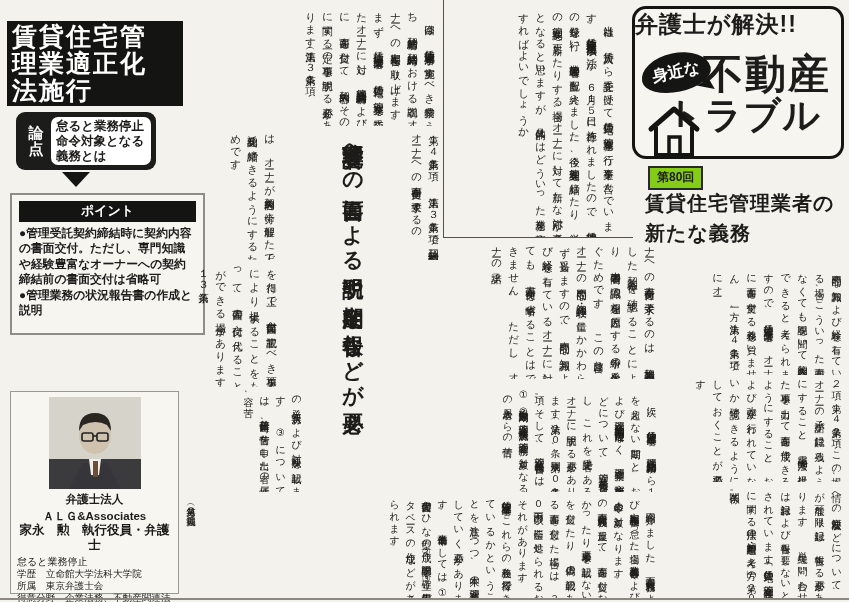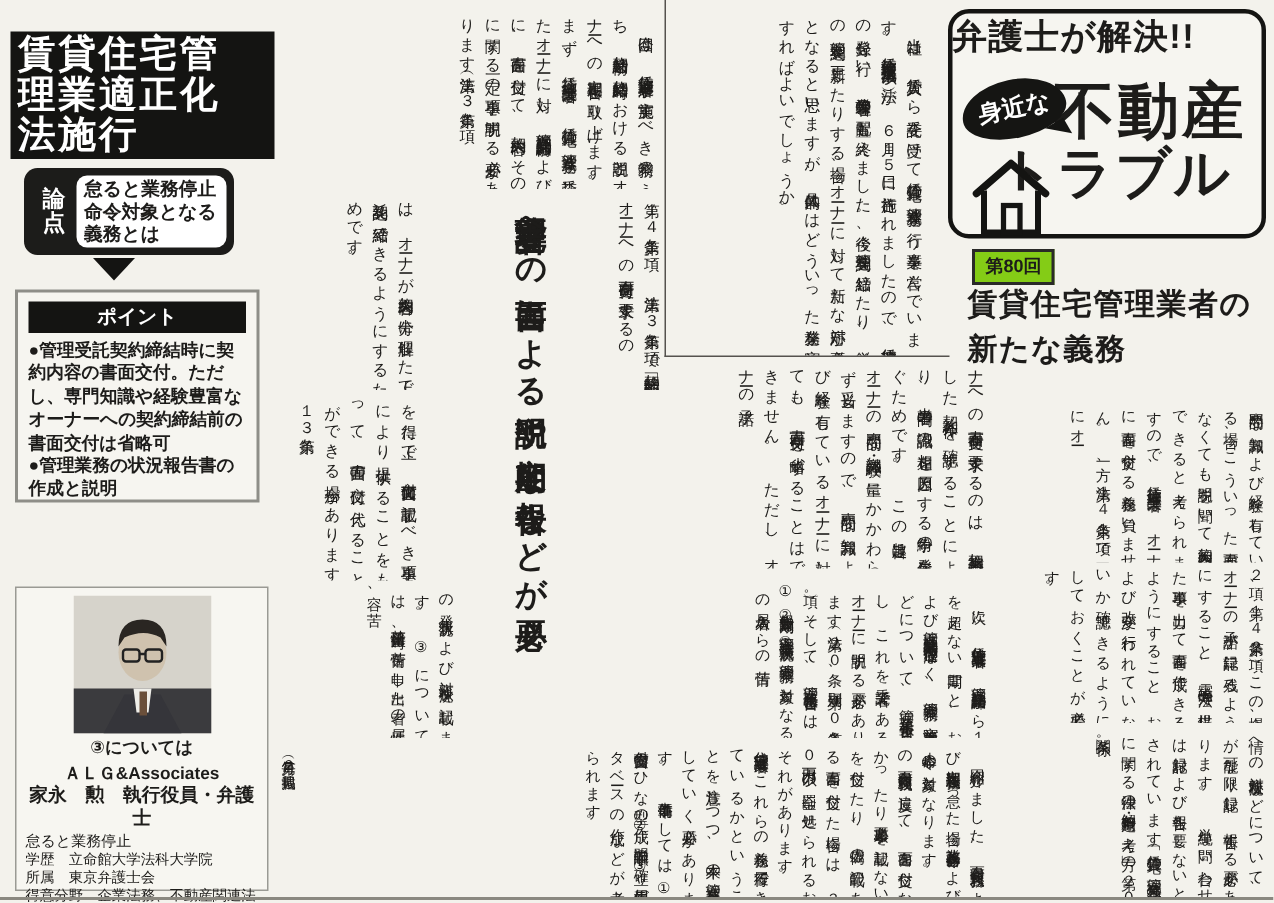--- a/index.html
+++ b/index.html
@@ -15,21 +15,21 @@
              font-weight:900;font-size:25px;line-height:27px;letter-spacing:2px;
              padding:2px 5px;white-space:pre-line;}
   .ronten{left:16px;top:112px;width:140px;height:58px;background:#1c1c1a;border-radius:9px;
           display:flex;align-items:center;padding:5px;}
   .ronten-label{color:#fff;font-weight:900;font-size:15px;line-height:16px;width:22px;
                 text-align:center;white-space:pre-line;margin:0 4px;}
   .ronten-inner{background:#fff;border-radius:7px;flex:1;height:48px;display:flex;align-items:center;}
   .ronten-text{font-weight:700;font-size:12.5px;line-height:15px;white-space:pre-line;padding:0 5px;}
   .down-arrow{left:62px;top:172px;width:0;height:0;border-left:14px solid transparent;
               border-right:14px solid transparent;border-top:15px solid #141412;}
-  .points{left:10px;top:193px;width:163px;height:142px;border:2px solid #8e8e88;background:#f6f5f0;padding:6px 7px;}
+  .points{left:10px;top:193px;width:195px;height:142px;border:2px solid #8e8e88;background:#f6f5f0;padding:6px 7px;}
   .points-header{background:#141412;color:#fff;font-weight:900;font-size:13px;text-align:center;
                  padding:1px 0 2px;margin-bottom:4px;}
   .points-item{font-size:11.8px;font-weight:700;line-height:15.4px;}
   .profile{left:10px;top:391px;width:169px;height:203px;border:1.5px solid #9a9a94;background:#f7f6f1;padding:5px 6px 4px;}
   .photo{display:block;margin:0 auto;}
   .pf-firm{text-align:center;font-size:11.5px;font-weight:700;line-height:14px;margin-top:3px;}
   .pf-name{text-align:center;font-size:12.5px;font-weight:700;line-height:15px;}
   .pf-label{font-size:10px;line-height:13px;margin-top:2px;}
   .pf-row{font-size:9.6px;line-height:12.2px;}
   
@@ -89,21 +89,21 @@
     <rect x="0" y="62" width="92" height="30" fill="#3b3b3e"></rect>
     <path d="M20 92 L34 66 L58 66 L72 92 Z" fill="#35353a"></path>
     <path d="M40 62 L52 62 L50 78 L42 78 Z" fill="#efeee9"></path>
     <rect x="44" y="64" width="5" height="16" fill="#6a4f3a"></rect>
     <ellipse cx="46" cy="38" rx="16" ry="19" fill="#cfc2ae"></ellipse>
     <path d="M30 34 Q30 16 46 16 Q62 16 62 34 L58 28 Q47 22 34 28 Z" fill="#2a2622"></path>
     <rect x="33" y="36" width="11" height="8" rx="2" fill="none" stroke="#222" stroke-width="1.6"></rect>
     <rect x="48" y="36" width="11" height="8" rx="2" fill="none" stroke="#222" stroke-width="1.6"></rect>
     <line x1="44" y1="39" x2="48" y2="39" stroke="#222" stroke-width="1.6"></line>
   </svg>
-  <div class="pf-firm">③については</div>
+  <div class="pf-firm">弁護士法人</div>
   <div class="pf-firm">ＡＬＧ&amp;Associates</div>
   <div class="pf-name">家永　勲　執行役員・弁護士</div>
   <div class="pf-label">怠ると業務停止</div>
   <div class="pf-row">学歴　立命館大学法科大学院</div>
   <div class="pf-row">所属　東京弁護士会</div>
   <div class="pf-row">得意分野　企業法務、不動産関連法務、会社法関連案件、労働関連法務、Ｍ＆Ａ案件、各種契約書作成など</div>
 </div>
 
 <div class="abs header-box">
   <div class="kicker">弁護士が解決!!</div>

